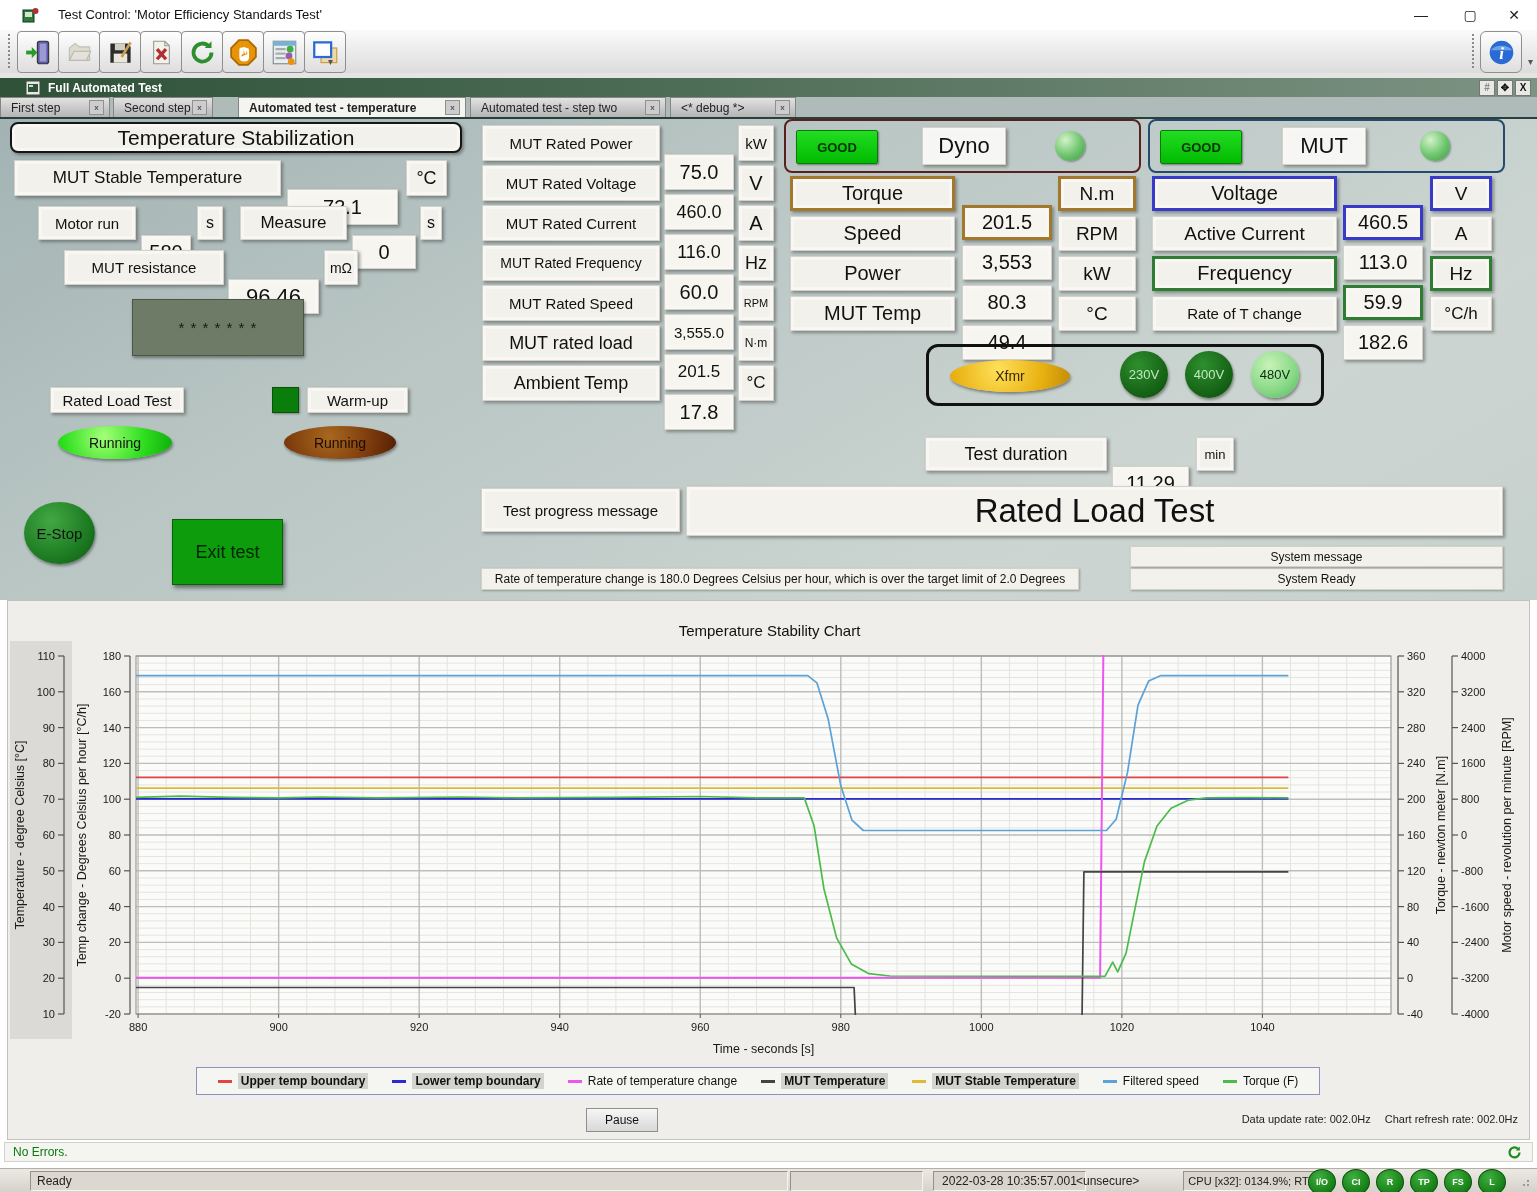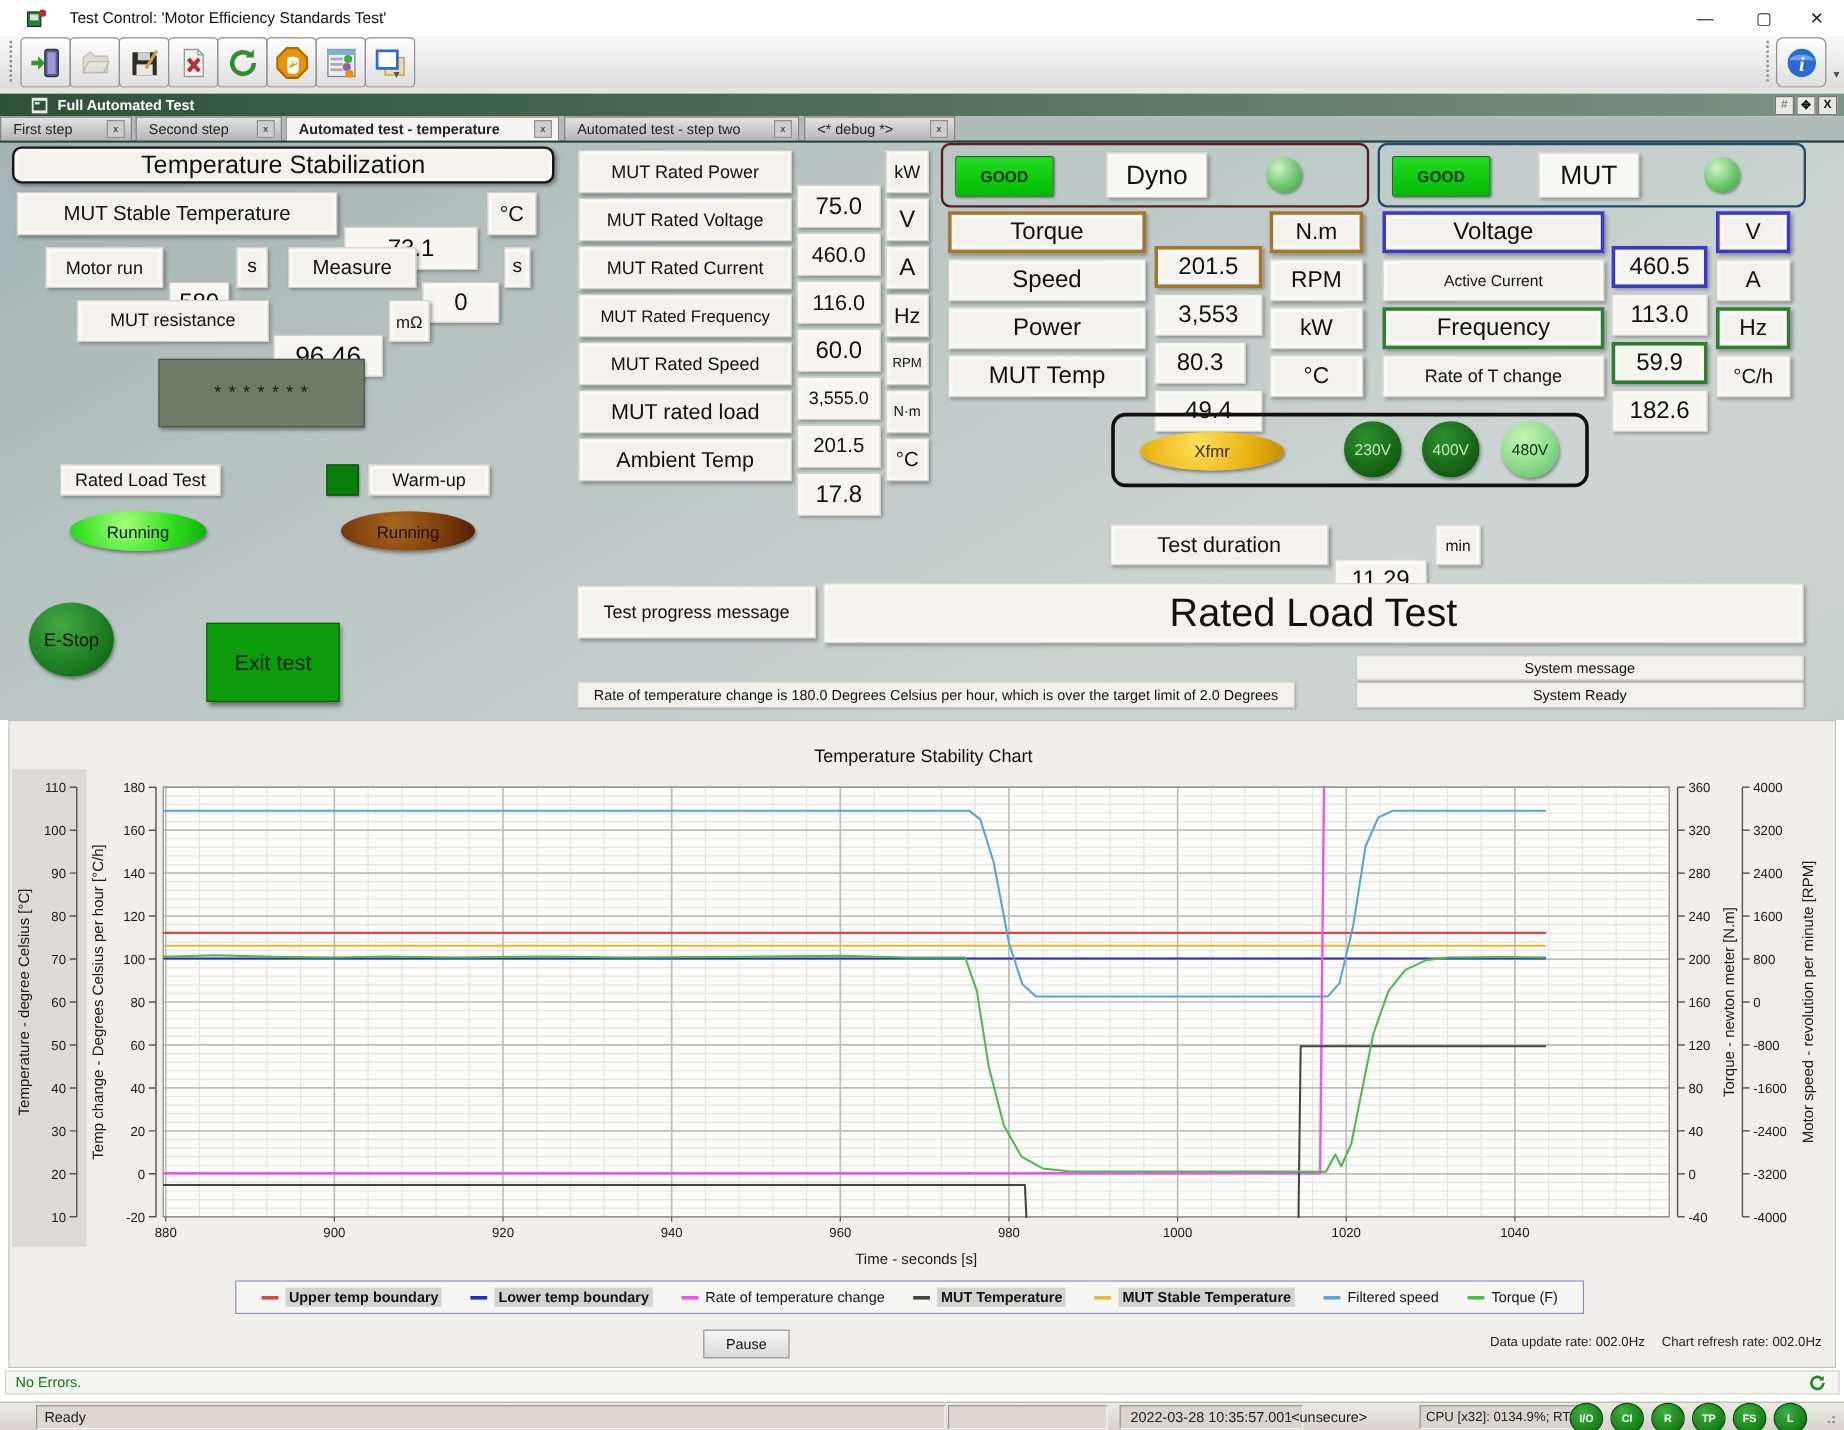--- a/index.html
+++ b/index.html
@@ -151,21 +151,21 @@
     <span class="appbar-btn" style="color:#888">#</span>
     <span class="appbar-btn">✥</span>
     <span class="appbar-btn" style="margin-right:6px">X</span>
   </div>
 
   <div class="abs" id="tabbar">
     <div class="abs tab" style="left:0;width:110px">
         <span>First step</span>
         <span class="x">x</span>
       </div>
-    <div class="abs tab" style="left:113px;width:122px">
+    <div class="abs tab" style="left:113px;width:100px">
         <span>Second step</span>
         <span class="x">x</span>
       </div>
     <div class="abs tab active" style="left:238px;width:228px">
         <span>Automated test - temperature</span>
         <span class="x">x</span>
       </div>
     <div class="abs tab" style="left:470px;width:196px">
         <span>Automated test - step two</span>
         <span class="x">x</span>
@@ -234,35 +234,35 @@
     <div class="lv" style="left:922px;top:8px;width:84px;height:38px;font-size:22px;background:#f6f6f4">Dyno</div>
     <div class="led" style="left:1055px;top:12px;width:30px;height:30px"></div>
 
     <div class="lv" style="left:790px;top:57px;width:165px;height:35px;font-size:20px;border:3px solid #a2792c">Torque</div>
     <div class="lv val" style="left:962px;top:57px;width:90px;height:35px;border:3px solid #a2792c">201.5</div>
     <div class="lv" style="left:1058px;top:57px;width:78px;height:35px;font-size:19px;border:3px solid #a2792c">N.m</div>
     <div class="lv" style="left:790px;top:97px;width:165px;height:35px;font-size:20px">Speed</div>
     <div class="lv val" style="left:962px;top:97px;width:90px;height:35px">3,553</div>
     <div class="lv" style="left:1058px;top:97px;width:78px;height:35px;font-size:19px">RPM</div>
     <div class="lv" style="left:790px;top:137px;width:165px;height:35px;font-size:20px">Power</div>
-    <div class="lv val" style="left:962px;top:137px;width:76px;height:35px">80.3</div>
+    <div class="lv val" style="left:962px;top:137px;width:90px;height:35px">80.3</div>
     <div class="lv" style="left:1058px;top:137px;width:78px;height:35px;font-size:19px">kW</div>
     <div class="lv" style="left:790px;top:177px;width:165px;height:35px;font-size:20px">MUT Temp</div>
     <div class="lv val" style="left:962px;top:177px;width:90px;height:35px">49.4</div>
     <div class="lv" style="left:1058px;top:177px;width:78px;height:35px;font-size:19px">°C</div>
 
     <div class="grp" style="left:1148px;top:0;width:357px;height:54px;border:2px solid #254a6e"></div>
     <div class="good" style="left:1160px;top:11px;width:80px;height:32px">GOOD</div>
     <div class="lv" style="left:1282px;top:8px;width:84px;height:38px;font-size:22px;background:#f6f6f4">MUT</div>
     <div class="led" style="left:1420px;top:12px;width:30px;height:30px"></div>
 
     <div class="lv" style="left:1152px;top:57px;width:185px;height:35px;font-size:20px;border:3px solid #3a3ac8">Voltage</div>
     <div class="lv val" style="left:1343px;top:57px;width:80px;height:35px;border:3px solid #3a3ac8">460.5</div>
     <div class="lv" style="left:1430px;top:57px;width:62px;height:35px;font-size:19px;border:3px solid #3a3ac8">V</div>
-    <div class="lv" style="left:1152px;top:97px;width:185px;height:35px;font-size:13px">Active Current</div>
+    <div class="lv" style="left:1152px;top:97px;width:185px;height:35px;font-size:19px">Active Current</div>
     <div class="lv val" style="left:1343px;top:97px;width:80px;height:35px">113.0</div>
     <div class="lv" style="left:1430px;top:97px;width:62px;height:35px;font-size:19px">A</div>
     <div class="lv" style="left:1152px;top:137px;width:185px;height:35px;font-size:20px;border:3px solid #2f7d33">Frequency</div>
     <div class="lv val" style="left:1343px;top:137px;width:80px;height:35px;border:3px solid #2f7d33">59.9</div>
     <div class="lv" style="left:1430px;top:137px;width:62px;height:35px;font-size:19px;border:3px solid #2f7d33">Hz</div>
     <div class="lv" style="left:1152px;top:177px;width:185px;height:35px">Rate of T change</div>
     <div class="lv val" style="left:1343px;top:177px;width:80px;height:35px">182.6</div>
     <div class="lv" style="left:1430px;top:177px;width:62px;height:35px;font-size:17px">°C/h</div>
 
     <div class="grp" style="left:926px;top:225px;width:398px;height:62px;border:3px solid #111;border-radius:12px"></div>

